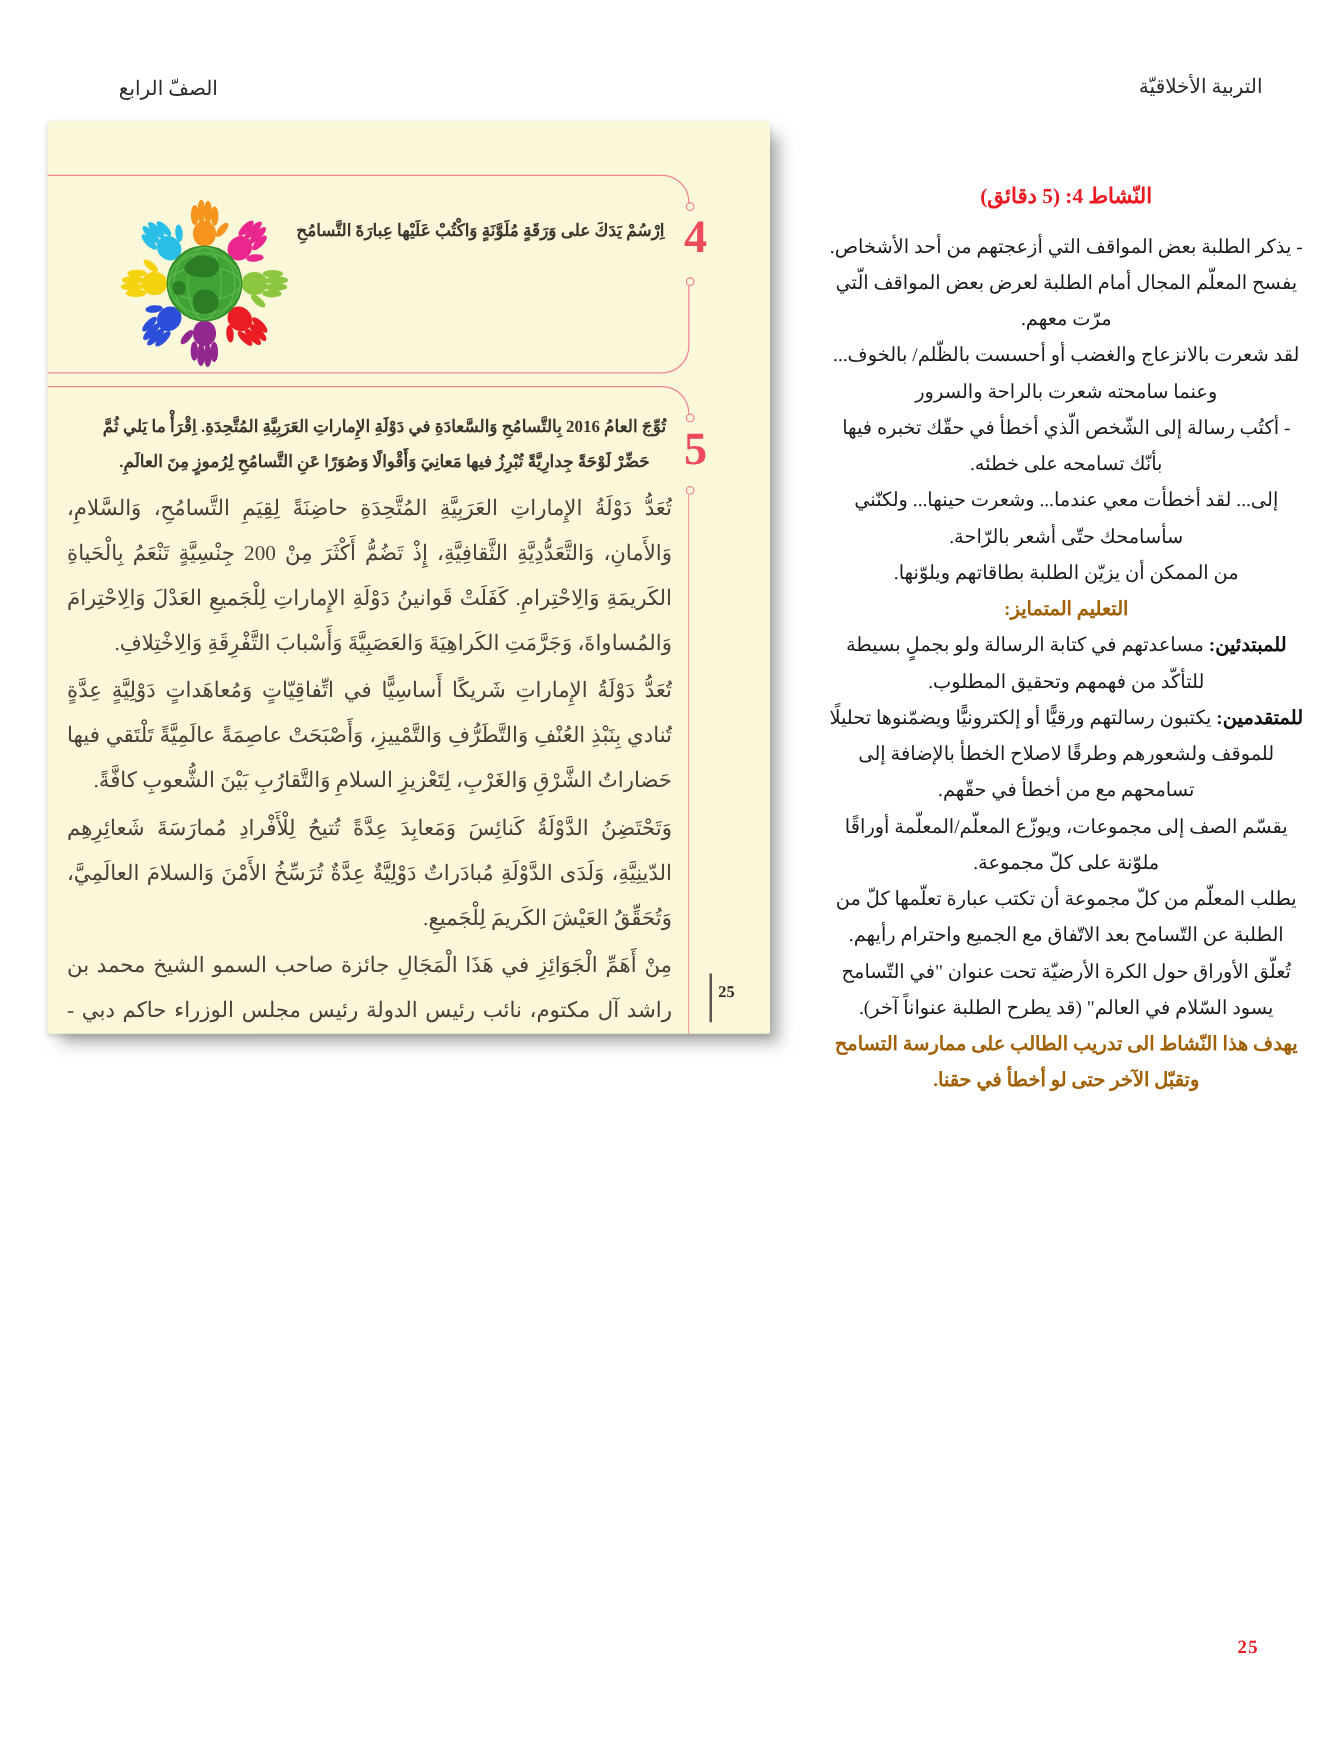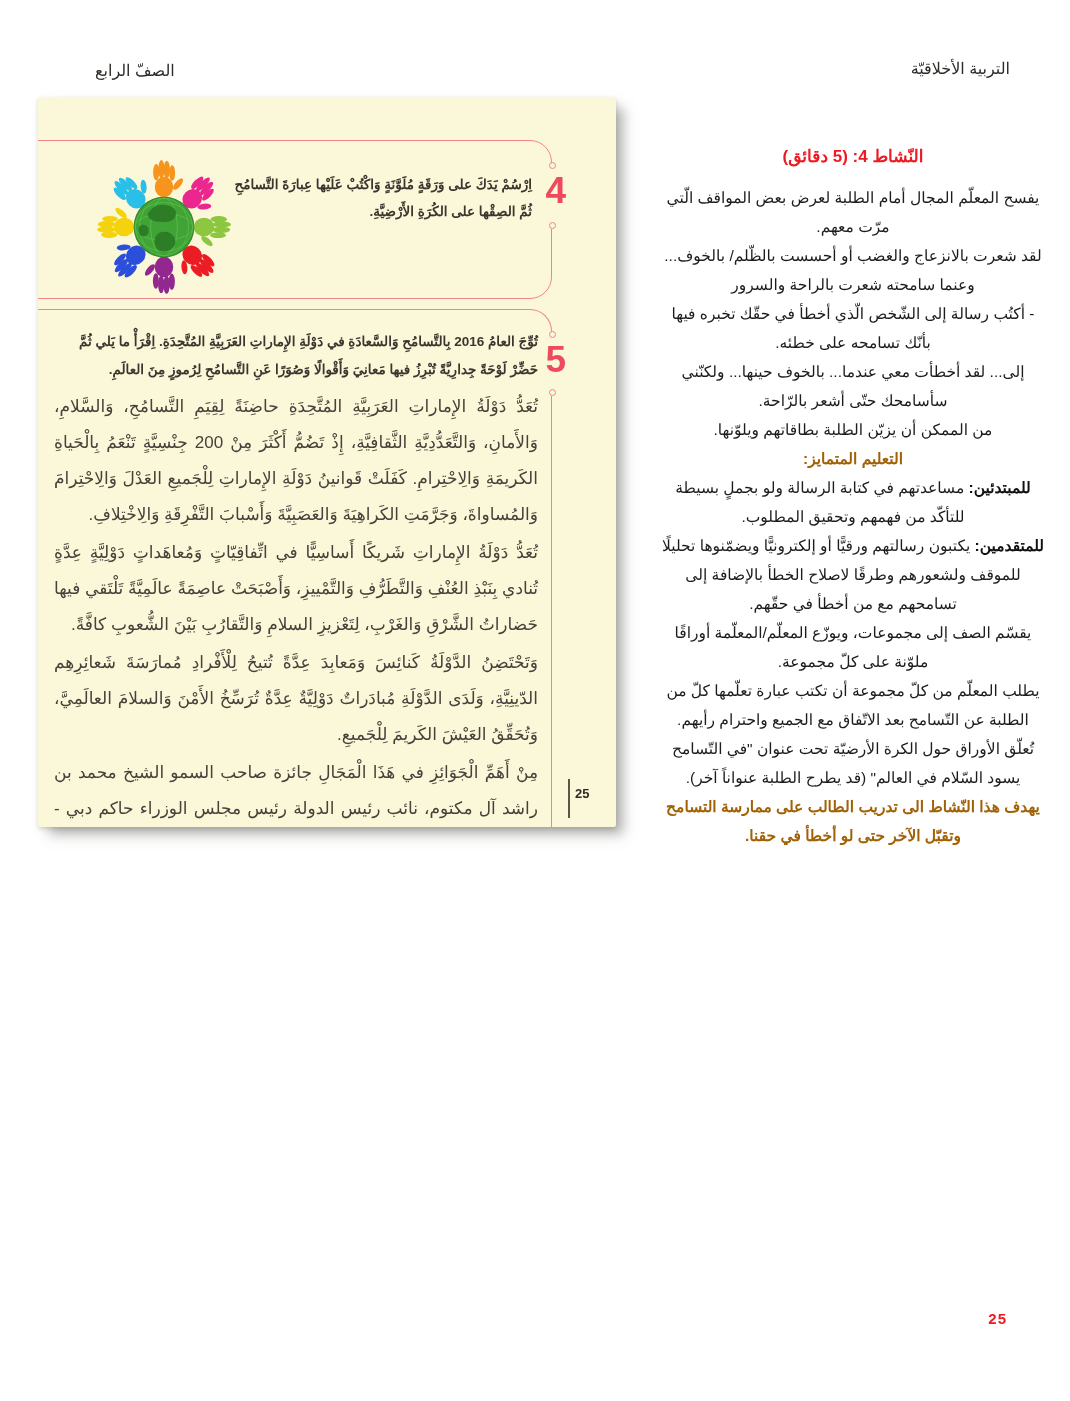--- a/index.html
+++ b/index.html
@@ -1,17 +1,17 @@
 <!DOCTYPE html>
 <html lang="ar"><head>
 <meta charset="utf-8">
 <style>
   html,body{margin:0;padding:0;background:#ffffff;}
   .screen{position:relative;width:1070px;height:1401px;background:#ffffff;overflow:hidden;
-          font-family:Liberation Sans, sans-serif;}
+          font-family:Liberation Serif, serif;}
   
   .hdr{position:absolute;font-size:16px;color:#2e2b28;}
   .hdr-left{left:95px;top:61px;}
   .hdr-right{right:60px;top:59px;}
 
   
   .book-page{position:absolute;left:38px;top:97px;width:578px;height:730px;
              background:#fbf7d9;overflow:hidden;border-radius:2px;
              box-shadow:9px 9px 12px -2px rgba(110,110,105,0.55), 0 2px 4px rgba(140,140,135,.35);}
   .act-frame{position:absolute;border:1.6px solid #f28490;}
@@ -25,21 +25,21 @@
   .frame4 .dot-a{top:21px;} .frame4 .dot-b{top:81px;}
   .frame5 .dot-a{top:21px;} .frame5 .dot-b{top:79px;}
   .act-num{position:absolute;right:-15px;font-size:37px;font-weight:800;color:#ed4a5e;line-height:1;}
   .frame4 .act-num{top:31px;}
   .frame5 .act-num{top:31px;}
 
   .act4-text{position:absolute;right:84px;top:74px;text-align:right;font-weight:bold;
              font-size:13.5px;line-height:27px;color:#3a362f;width:360px;}
   .hands-art{position:absolute;left:52px;top:56px;width:148px;height:148px;}
 
-  .act5-intro{position:absolute;right:78px;left:40px;top:231px;text-align:right;font-weight:bold;
+  .act5-intro{position:absolute;right:78px;left:40px;top:231px;text-align:center;font-weight:bold;
               font-size:13.5px;line-height:28px;color:#3a362f;}
   .act5-body{position:absolute;right:78px;left:16px;top:292px;text-align:justify;text-align-last:right;
              font-size:17px;line-height:36px;color:#46413a;}
   .act5-body p{margin:0 0 2px 0;}
 
   .book-folio-line{position:absolute;left:530px;top:682px;width:1.5px;height:39px;background:#5a564f;}
   .book-folio{position:absolute;left:537px;top:689px;font-size:13px;font-weight:bold;color:#2c2925;}
 
   
   .guide{position:absolute;left:660px;top:142px;width:386px;text-align:center;color:#1e1c1a;
@@ -62,21 +62,20 @@
   <div class="book-page" dir="rtl">
 
     <div class="act-frame frame4">
       <span class="gap-patch"></span>
       <span class="dot dot-a"></span>
       <span class="dot dot-b"></span>
       <div class="act-num">4</div>
     </div>
     <div class="act4-text">
       <div>اِرْسُمْ يَدَكَ على وَرَقَةٍ مُلَوَّنَةٍ وَاكْتُبْ عَلَيْها عِبارَةَ التَّسامُحِ</div>
-      <div>ثُمَّ الصِقْها على الكُرَةِ الأَرْضِيَّةِ.</div>
     </div>
 
     <svg class="hands-art" viewBox="0 0 200 200">
       <defs>
         <g id="hand">
           <ellipse cx="0" cy="36" rx="12.5" ry="14"></ellipse>
           <ellipse cx="-10.5" cy="16" rx="4.2" ry="11"></ellipse>
           <ellipse cx="-3.5" cy="12" rx="4.2" ry="12.5"></ellipse>
           <ellipse cx="3.8" cy="12.5" rx="4.2" ry="12"></ellipse>
           <ellipse cx="11" cy="17" rx="4" ry="10.5"></ellipse>
@@ -118,24 +117,25 @@
       <p>وَتَحْتَضِنُ الدَّوْلَةُ كَنائِسَ وَمَعابِدَ عِدَّةً تُتيحُ لِلْأَفْرادِ مُمارَسَةَ شَعائِرِهِم الدّينِيَّةِ، وَلَدَى الدَّوْلَةِ مُبادَراتٌ دَوْلِيَّةٌ عِدَّةٌ تُرَسِّخُ الأَمْنَ وَالسلامَ العالَمِيَّ، وَتُحَقِّقُ العَيْشَ الكَريمَ لِلْجَميعِ.</p>
       <p>مِنْ أَهَمِّ الْجَوَائِزِ في هَذَا الْمَجَالِ جائزة صاحب السمو الشيخ محمد بن راشد آل مكتوم، نائب رئيس الدولة رئيس مجلس الوزراء حاكم دبي - رعاه الله - للسلام العالمي، الّتي تَنْطَلِقُ مِنَ التَّعاليمِ الإِسْلامِيَّةِ السَّمْحَةِ، وَتَتَجَلّى فيها مَعاني التَّسامُحِ وَالِاعْتِدالِ، فَضْلًا عَنْ دَوْرِها في بِناءِ قَنَواتٍ لِلتَّواصُلِ مَعَ الشُّعوبِ كافَّةً، تَعْزيزًا لِلْعَلاقاتِ الدَّوْلِيَّةِ، وَتَحْقيقًا للسلامِ الْعالَمِيِّ.</p>
     </div>
 
     <div class="book-folio-line"></div>
     <div class="book-folio">25</div>
   </div>
 
   <div class="guide" dir="rtl">
     <h3>النّشاط 4: (5 دقائق)</h3>
+    <p>- يذكر الطلبة بعض المواقف التي أزعجتهم من أحد الأشخاص.</p>
     <p>يفسح المعلّم المجال أمام الطلبة لعرض بعض المواقف الّتي مرّت معهم.</p>
     <p>لقد شعرت بالانزعاج والغضب أو أحسست بالظّلم/ بالخوف... وعنما سامحته شعرت بالراحة والسرور</p>
     <p>- أكتُب رسالة إلى الشّخص الّذي أخطأ في حقّك تخبره فيها بأنّك تسامحه على خطئه.</p>
-    <p>إلى... لقد أخطأت معي عندما... بالخوف حينها... ولكنّني سأسامحك حتّى أشعر بالرّاحة.</p>
+    <p>إلى... لقد أخطأت معي عندما... وشعرت حينها... ولكنّني سأسامحك حتّى أشعر بالرّاحة.</p>
     <p>من الممكن أن يزيّن الطلبة بطاقاتهم ويلوّنها.</p>
     <p class="b">التعليم المتمايز:</p>
     <p>
       <strong>للمبتدئين:</strong>
       <span>مساعدتهم في كتابة الرسالة ولو بجملٍ بسيطة للتأكّد من فهمهم وتحقيق المطلوب.</span>
     </p>
     <p>
       <strong>للمتقدمين:</strong>
       <span>يكتبون رسالتهم ورقيًّا أو إلكترونيًّا ويضمّنوها تحليلًا للموقف ولشعورهم وطرقًا لاصلاح الخطأ بالإضافة إلى تسامحهم مع من أخطأ في حقّهم.</span>
     </p>

